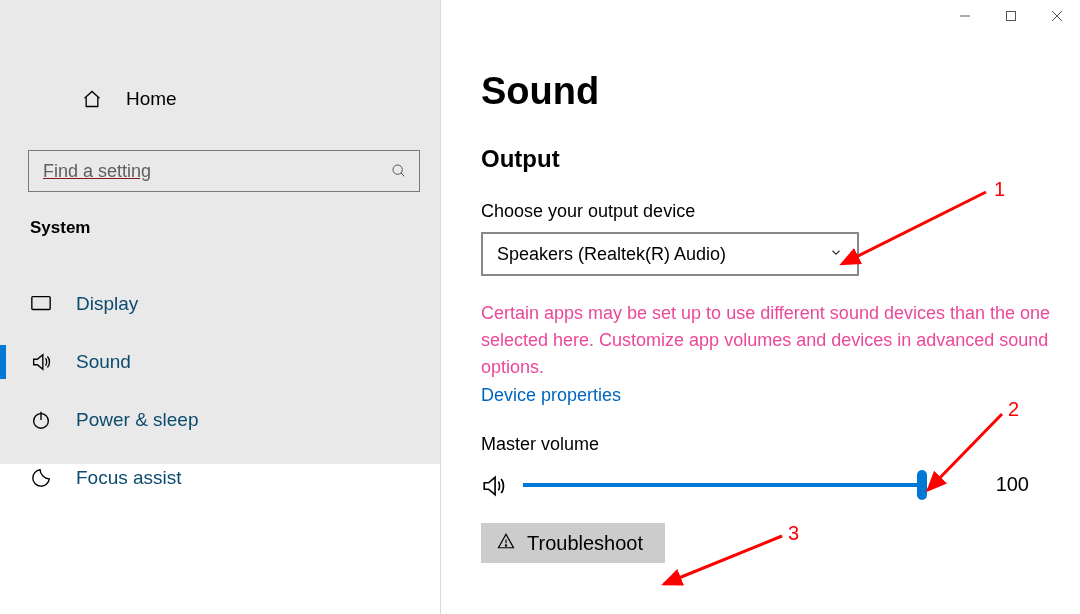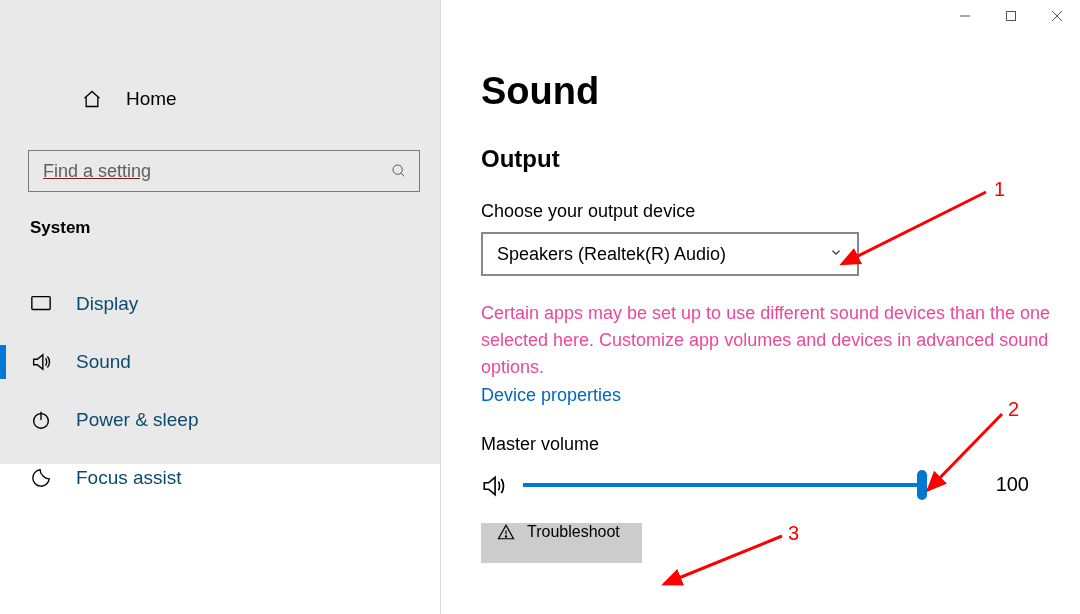--- a/index.html
+++ b/index.html
@@ -45,21 +45,21 @@
   .link { margin-top:4px; display:inline-block; font-size:18px; color:#0067c0; }
   .subfield-label { margin-top:28px; font-size:18px; }
 
   .volume-row { margin-top:18px; display:flex; align-items:flex-start; gap:16px; }
   .volume-row .vicon { width:26px; height:26px; }
   .slider-wrap { position:relative; width:400px; height:24px; }
   .slider-track  { position:absolute; top:50%; left:0; right:0; height:4px; background:#0078d4; transform:translateY(-50%); }
   .slider-thumb  { position:absolute; right:-4px; top:50%; transform:translate(0,-50%); width:10px; height:30px; background:#0078d4; border-radius:5px; }
   .vol-value { width:120px; text-align:right; font-size:20px; padding-right:30px; }
 
-  .trouble-btn { margin-top:24px; background:#ccc; border:none; height:40px; padding:0 22px 0 16px; display:inline-flex; gap:12px; font-size:16px; color:#000; }
+  .trouble-btn { margin-top:24px; background:#ccc; border:none; height:40px; padding:0 22px 0 16px; display:inline-flex; align-items:center; gap:12px; font-size:20px; color:#000; }
 
   
   .anno-label { position:absolute; color:#ff0000; font-size:20px; font-family: Arial, sans-serif; }
   svg.anno { position:absolute; left:0; top:0; pointer-events:none; }
 </style>
 </head>
 <body>
 
 <div class="window">
 

